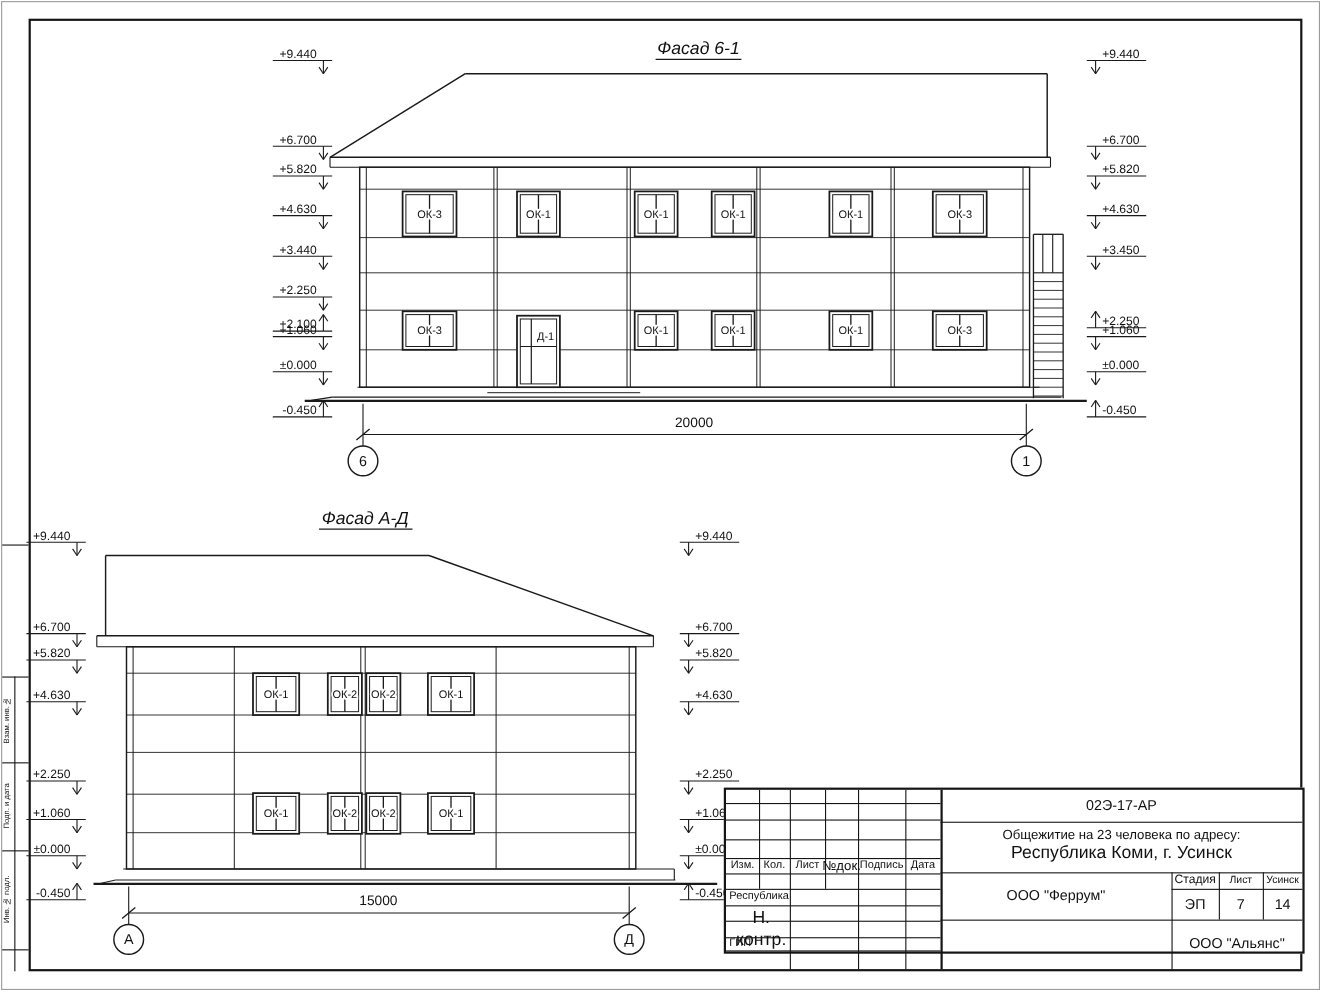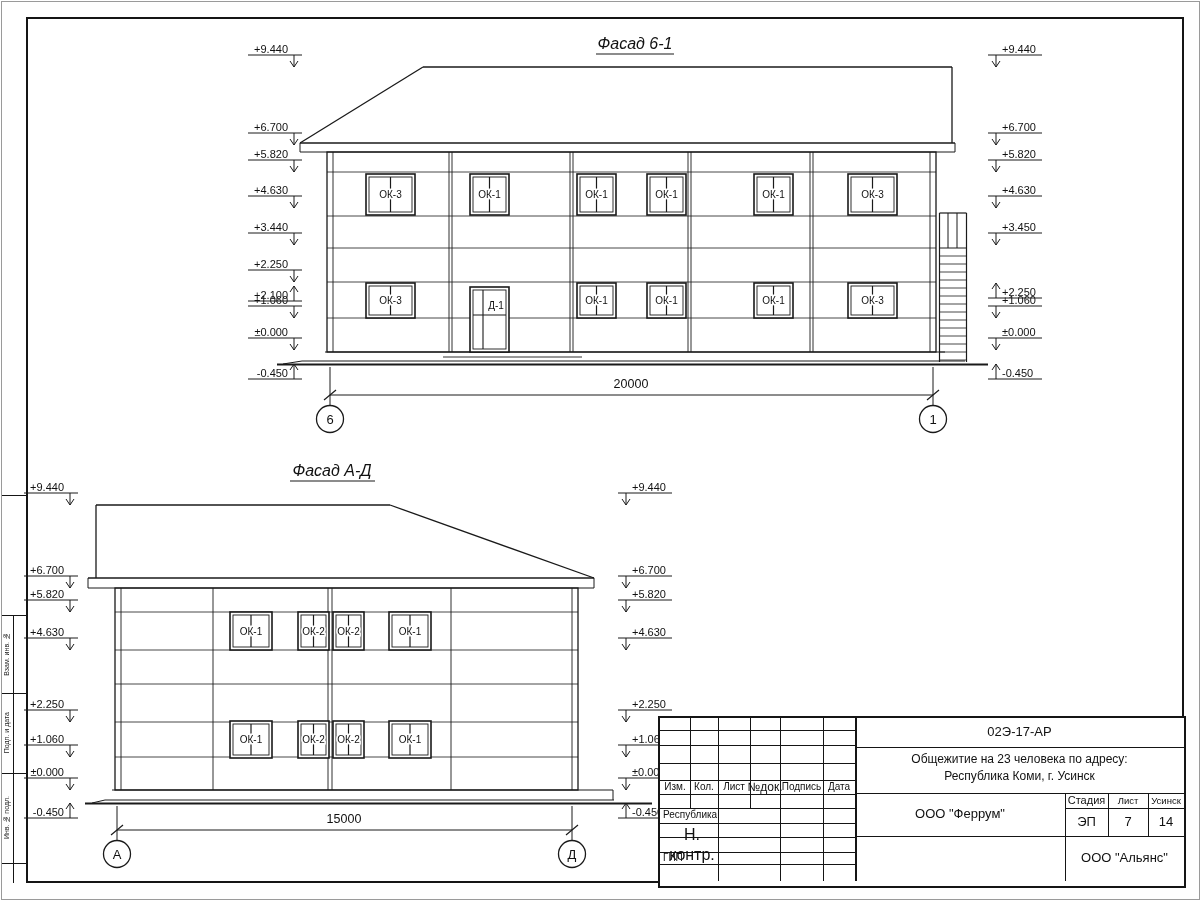--- a/index.html
+++ b/index.html
@@ -3,21 +3,21 @@
 <meta charset="utf-8">
 <style>
   html,body{margin:0;padding:0;background:#e8e8e8;}
   .page{position:relative;width:1200px;height:900px;background:#ffffff;overflow:hidden;
         font-family:"Liberation Sans", sans-serif;color:#111;}
   .outer-border{position:absolute;left:1px;top:1px;width:1197px;height:897px;border:1px solid #9a9a9a;}
   .frame{position:absolute;left:26px;top:17px;width:1158px;height:866px;border:2px solid #151515;box-sizing:border-box;}
   svg{position:absolute;left:0;top:0;}
   svg text{font-family:"Liberation Sans", sans-serif;}
   
-  .tb{position:absolute;left:658px;top:716px;width:528px;height:172px;border:2px solid #151515;box-sizing:border-box;background:#fff;}
+  .tb{position:absolute;left:658px;top:716px;width:528px;height:151px;border:2px solid #151515;box-sizing:border-box;background:#fff;}
   .tb .v,.tb .h{position:absolute;background:#151515;}
   .tb .v{width:1px;}
   .tb .h{height:1px;}
   .tb .cell{position:absolute;display:flex;align-items:center;justify-content:center;text-align:center;line-height:1.25;}
   .tb .left{justify-content:flex-start;padding-left:3px;}
   
   .lm-line{position:absolute;background:#151515;}
   .lm-cell{position:absolute;overflow:hidden;display:flex;align-items:center;justify-content:center;}
   .lm-cell span{writing-mode:vertical-rl;transform:rotate(180deg);font-size:7px;white-space:nowrap;color:#222;}
 </style>
@@ -425,21 +425,21 @@
     <div class="h" style="left:0;top:134px;width:195px"></div>
     <div class="h" style="left:0;top:146px;width:195px"></div>
 
     <div class="h" style="left:195px;top:29px;width:329px"></div>
     <div class="h" style="left:195px;top:75px;width:329px"></div>
     <div class="h" style="left:195px;top:118px;width:329px"></div>
     <div class="h" style="left:405px;top:90px;width:119px"></div>
 
     <div class="cell" style="left:195px;top:0;width:329px;height:29px;font-size:13px">02Э-17-АР</div>
     <div class="cell" style="left:195px;top:29px;width:329px;height:24px;font-size:12px">Общежитие на 23 человека по адресу:</div>
-    <div class="cell" style="left:195px;top:46px;width:329px;height:24px;font-size:12px">Республика Коми, г. Усинск</div>
+    <div class="cell" style="left:195px;top:46px;width:329px;height:24px;font-size:16px">Республика Коми, г. Усинск</div>
     <div class="cell" style="left:195px;top:75px;width:210px;height:43px;font-size:13px">ООО "Феррум"</div>
     <div class="cell" style="left:405px;top:75px;width:43px;height:15px;font-size:11px">Стадия</div>
     <div class="cell" style="left:448px;top:75px;width:40px;height:15px;font-size:9.5px">Лист</div>
     <div class="cell" style="left:488px;top:75px;width:36px;height:15px;font-size:9.5px">Усинск</div>
     <div class="cell" style="left:405px;top:90px;width:43px;height:28px;font-size:13px">ЭП</div>
     <div class="cell" style="left:448px;top:90px;width:40px;height:28px;font-size:13px">7</div>
     <div class="cell" style="left:488px;top:90px;width:36px;height:28px;font-size:13px">14</div>
     <div class="cell" style="left:405px;top:118px;width:119px;height:45px;font-size:13px">ООО "Альянс"</div>
 
     <div class="cell" style="left:0;top:62px;width:30px;height:14px;font-size:10px">Изм.</div>

